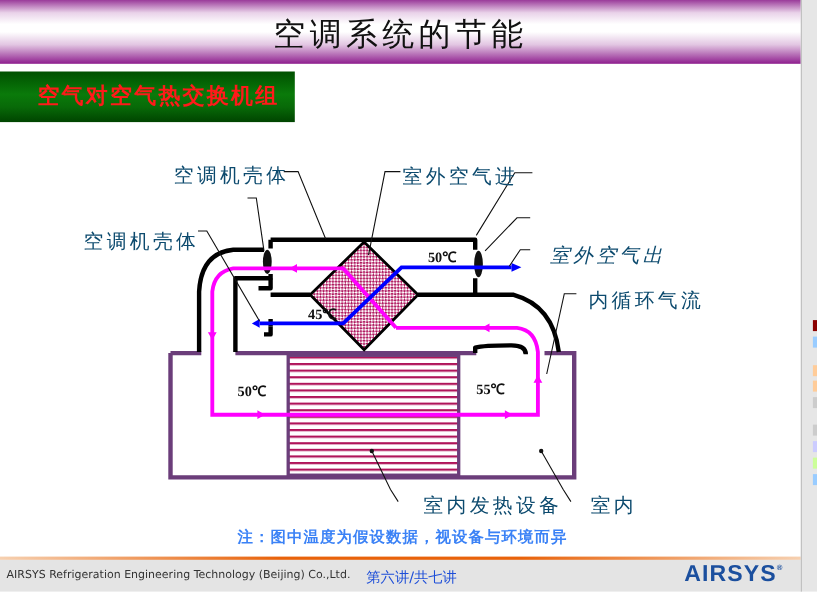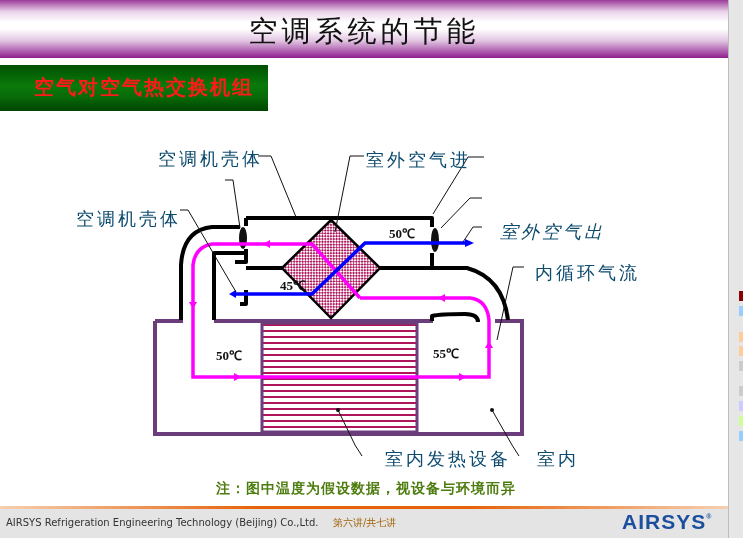--- a/index.html
+++ b/index.html
@@ -7,26 +7,26 @@
   .slide{position:absolute;left:0;top:0;width:728px;height:538px;background:#fff;border-radius:24px;}
   .title-bar{position:absolute;left:0;top:0;width:728px;height:58px;
     background:linear-gradient(to bottom,#9a3b9a 0%,#e9d2e9 20%,#ffffff 38%,#ffffff 50%,#e2c6e2 70%,#8e1e8e 100%);}
   .title-text{position:absolute;left:0;top:12px;width:728px;text-align:center;font-family:"DejaVu Serif","Liberation Serif",serif;font-size:29px;color:#111;letter-spacing:4px;}
   .subtitle-box{position:absolute;left:0;top:65px;width:268px;height:46px;
     background:linear-gradient(to bottom,#005000 0%,#0a7a0a 45%,#086a08 70%,#004400 100%);}
   .subtitle-text{position:absolute;left:34px;top:9px;font-size:20px;font-weight:bold;color:#ff1a1a;letter-spacing:2px;white-space:nowrap;}
   .diagram{position:absolute;left:0;top:120px;}
   .lbl{position:absolute;font-size:18px;color:#0c4a6e;white-space:nowrap;letter-spacing:3px;}
   .temp{position:absolute;font-family:Liberation Serif, serif;font-weight:bold;font-size:13px;color:#111;white-space:nowrap;}
-  .note{position:absolute;left:216px;top:480px;font-size:14px;font-weight:bold;color:#4d7c0f;letter-spacing:1px;white-space:nowrap;}
+  .note{position:absolute;left:216px;top:480px;font-size:14px;font-weight:bold;color:#3b82f6;letter-spacing:1px;white-space:nowrap;}
   .orange-line{position:absolute;left:0;top:506px;width:728px;height:3px;
     background:linear-gradient(to right,#f6d0b0 0%,#e8620a 35%,#e8620a 65%,#f6d0b0 100%);}
   .footer{position:absolute;left:0;top:509px;width:728px;height:29px;background:#e4e4e4;}
   .footer-company{position:absolute;left:6px;top:8px;font-size:10px;color:#333;white-space:nowrap;}
-  .footer-page{position:absolute;left:333px;top:7px;font-size:10px;color:#a16207;white-space:nowrap;}
+  .footer-page{position:absolute;left:333px;top:7px;font-size:13px;color:#1d4ed8;white-space:nowrap;}
   .footer-logo{position:absolute;left:622px;top:1px;font-size:21px;font-weight:bold;color:#1b4f9e;letter-spacing:1px;font-family:"Liberation Sans",sans-serif;}
   .footer-logo sup{font-size:7px;vertical-align:top;position:relative;top:3px;}
   .sidebar{position:absolute;left:728px;top:0;width:15px;height:538px;background:#e6e6e6;border-left:1px solid #bdbdbd;}
   .sw{position:absolute;left:10px;width:5px;height:10px;}
 </style>
 </head>
 <body>
 
 <div class="slide">
   <div class="title-bar">

